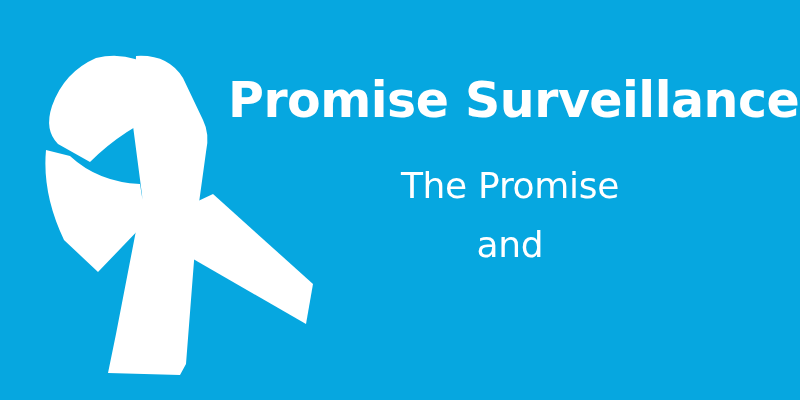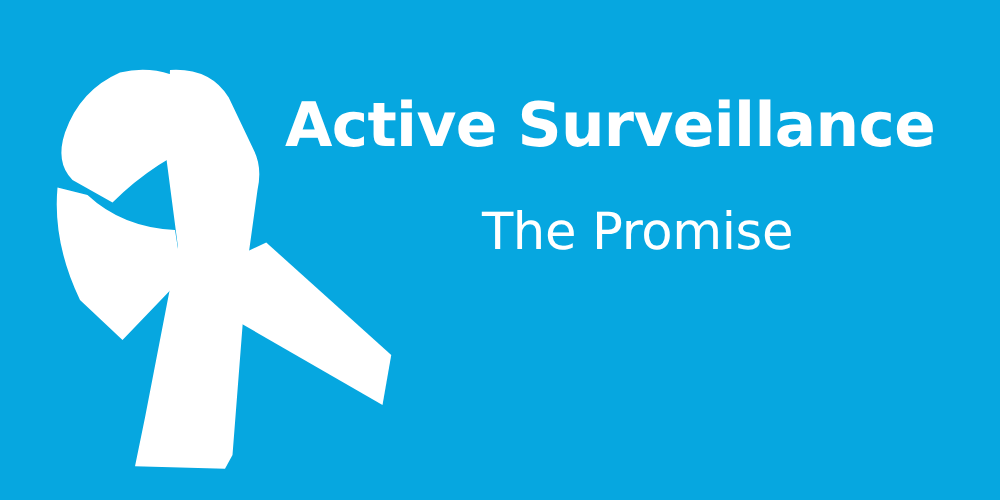--- a/index.html
+++ b/index.html
@@ -50,21 +50,21 @@
     position: absolute;
     left: 50px;
     top: 96px;
     width: 500px;
     text-align: center;
   }
   .subhead-line {
     margin: 0;
     font-family: "DejaVu Sans", sans-serif;
     font-weight: 400;
-    font-size: 41px;
+    font-size: 36px;
     line-height: 59px;
     letter-spacing: -0.3px;
     color: #ffffff;
     white-space: nowrap;
   }
 </style>
 </head>
 <body>
 
 <div id="banner">
@@ -78,20 +78,21 @@
 
       <path d="M 108 22 Q 140 20 155 44 L 175 86 Q 182 100 178 118 L 170 176 L 116 176 L 105 92 Z" fill="#ffffff"></path>
 
       <path d="M 68 24 Q 36 38 24 72 Q 16 96 30 110 L 62 128 Q 96 94 142 76 L 130 36 Q 100 16 68 24 Z" fill="#ffffff"></path>
 
       <path d="M 18 116 Q 14 160 36 206 L 70 238 L 118 188 L 112 150 Q 70 148 42 122 Z" fill="#ffffff"></path>
     </svg>
   </div>
 
   <div id="text-block">
-    <h1 id="headline">Active Surveillance</h1>
+    <h1 id="headline">Promise Surveillance</h1>
 
     <div id="subhead">
       <p class="subhead-line">The Promise</p>
+      <p class="subhead-line">and</p>
     </div>
   </div>
 
 </div>
 
 </body></html>

